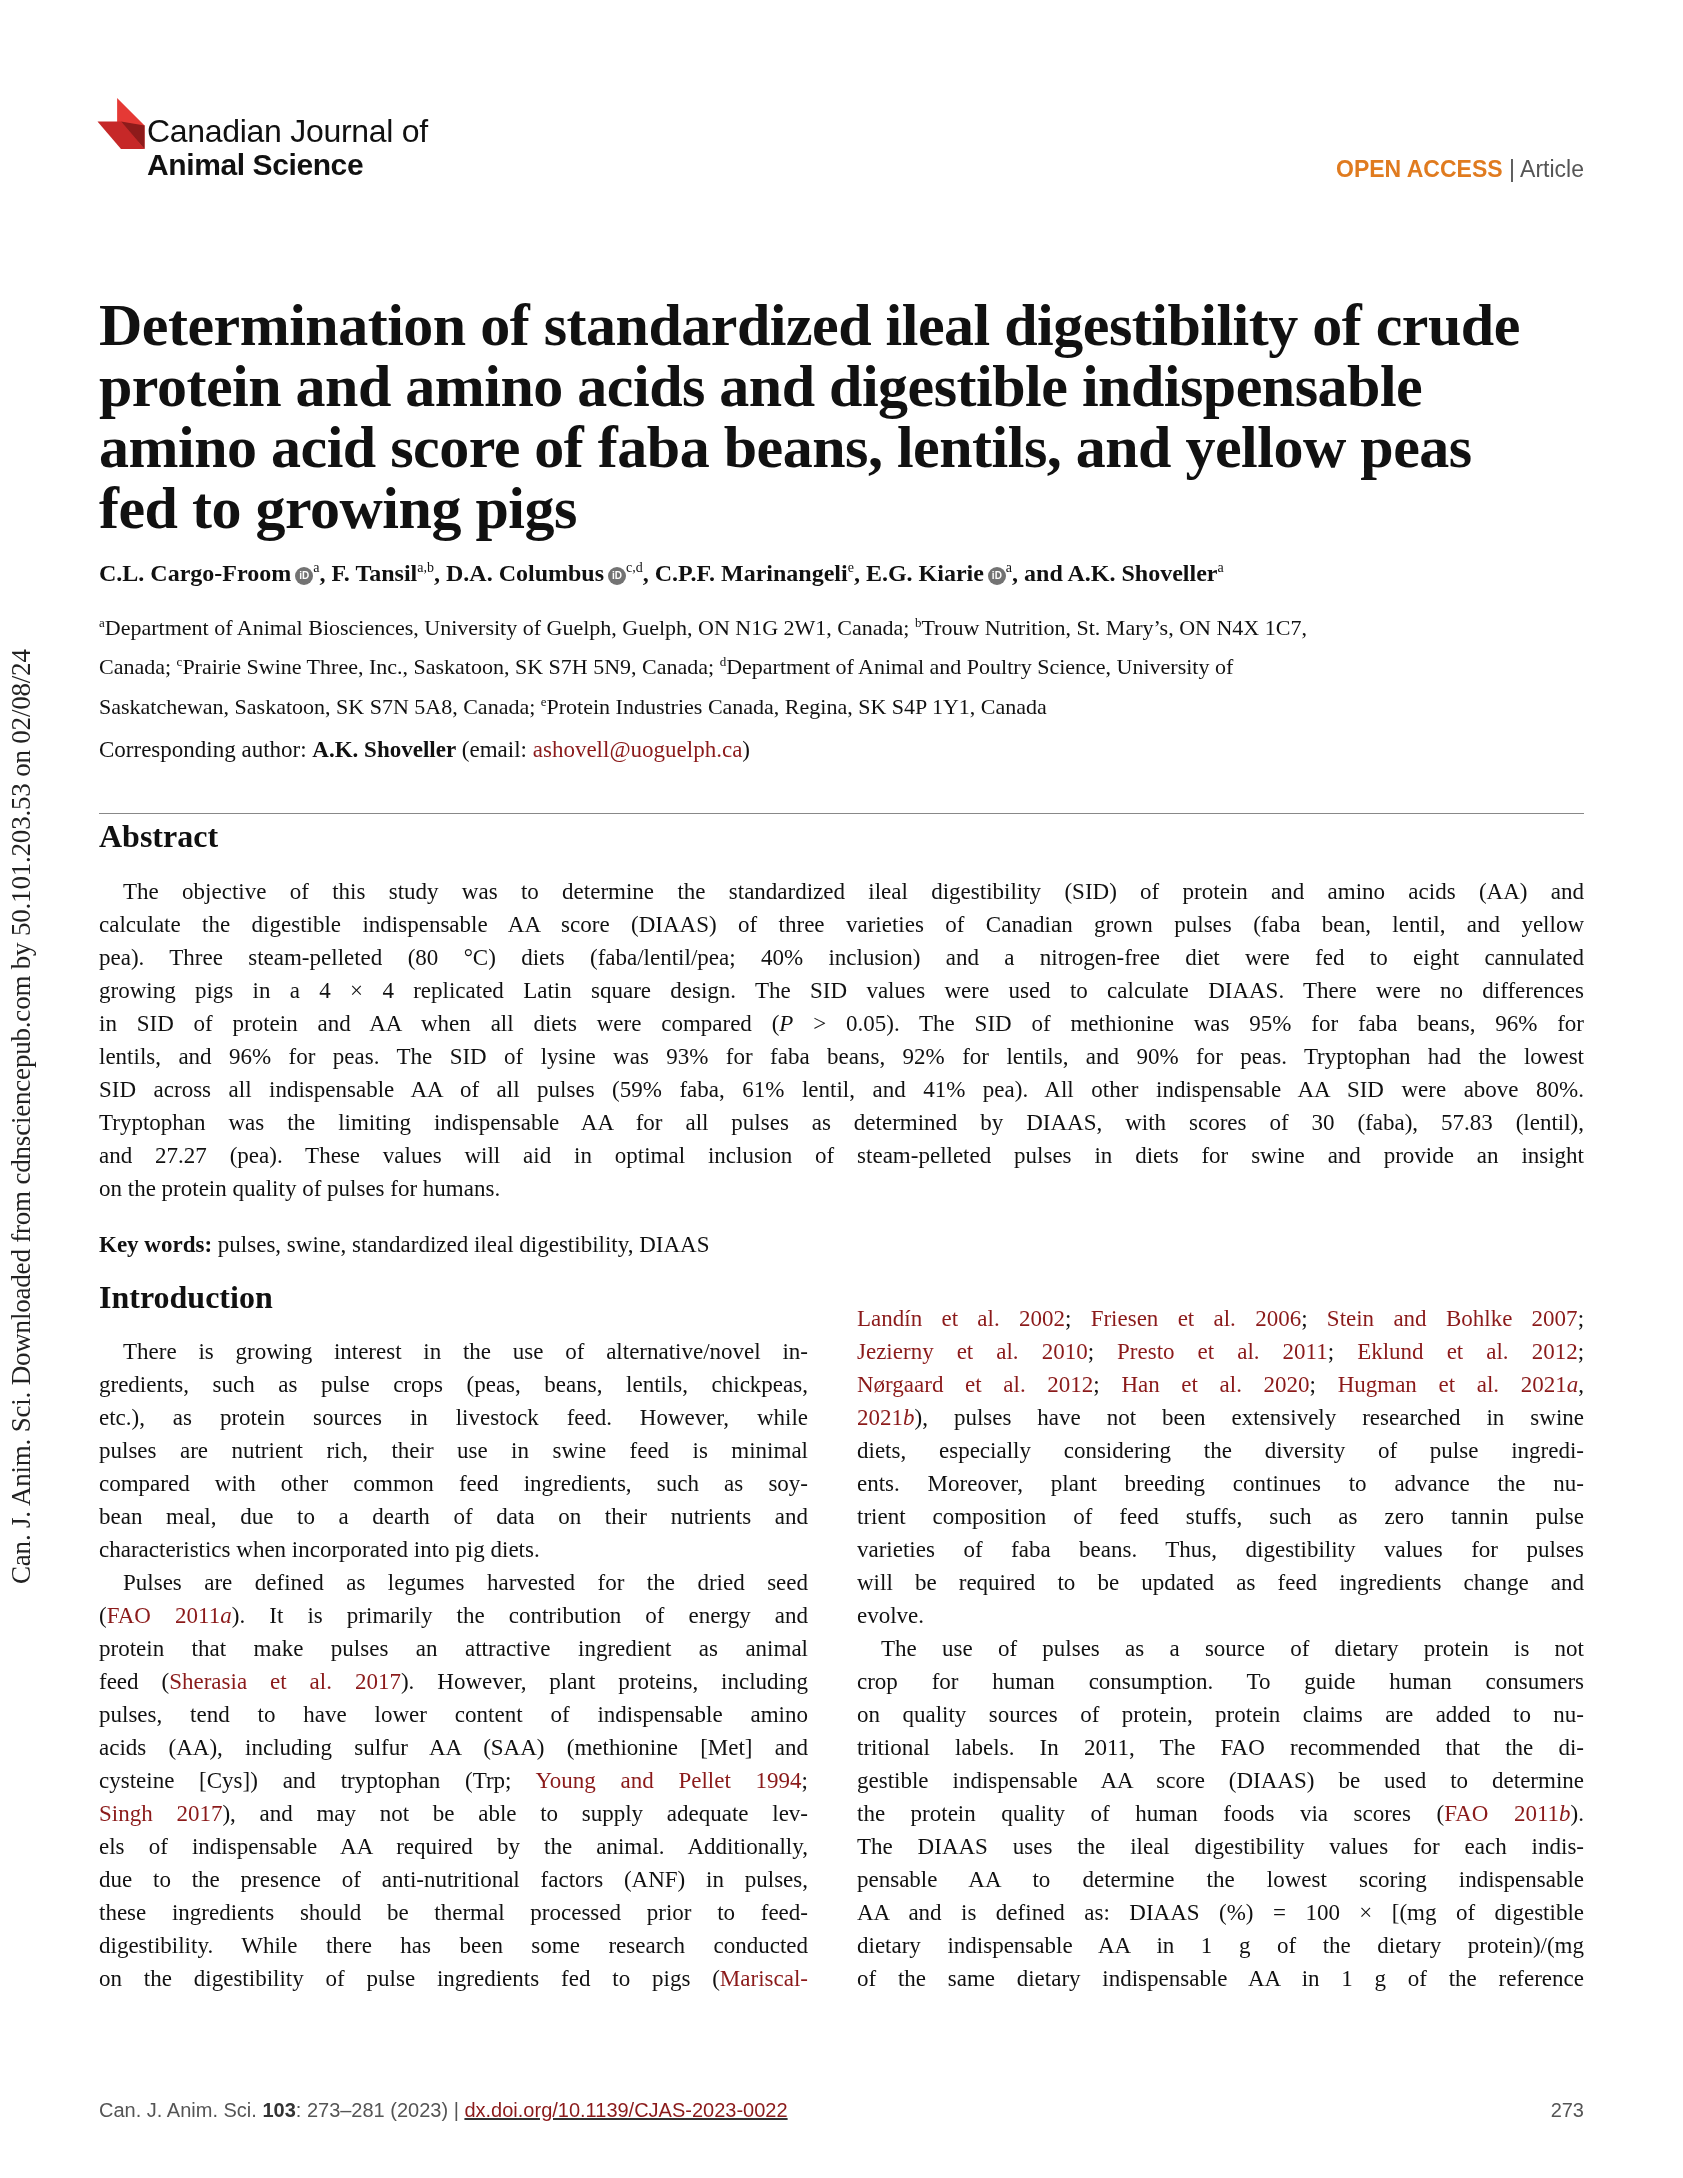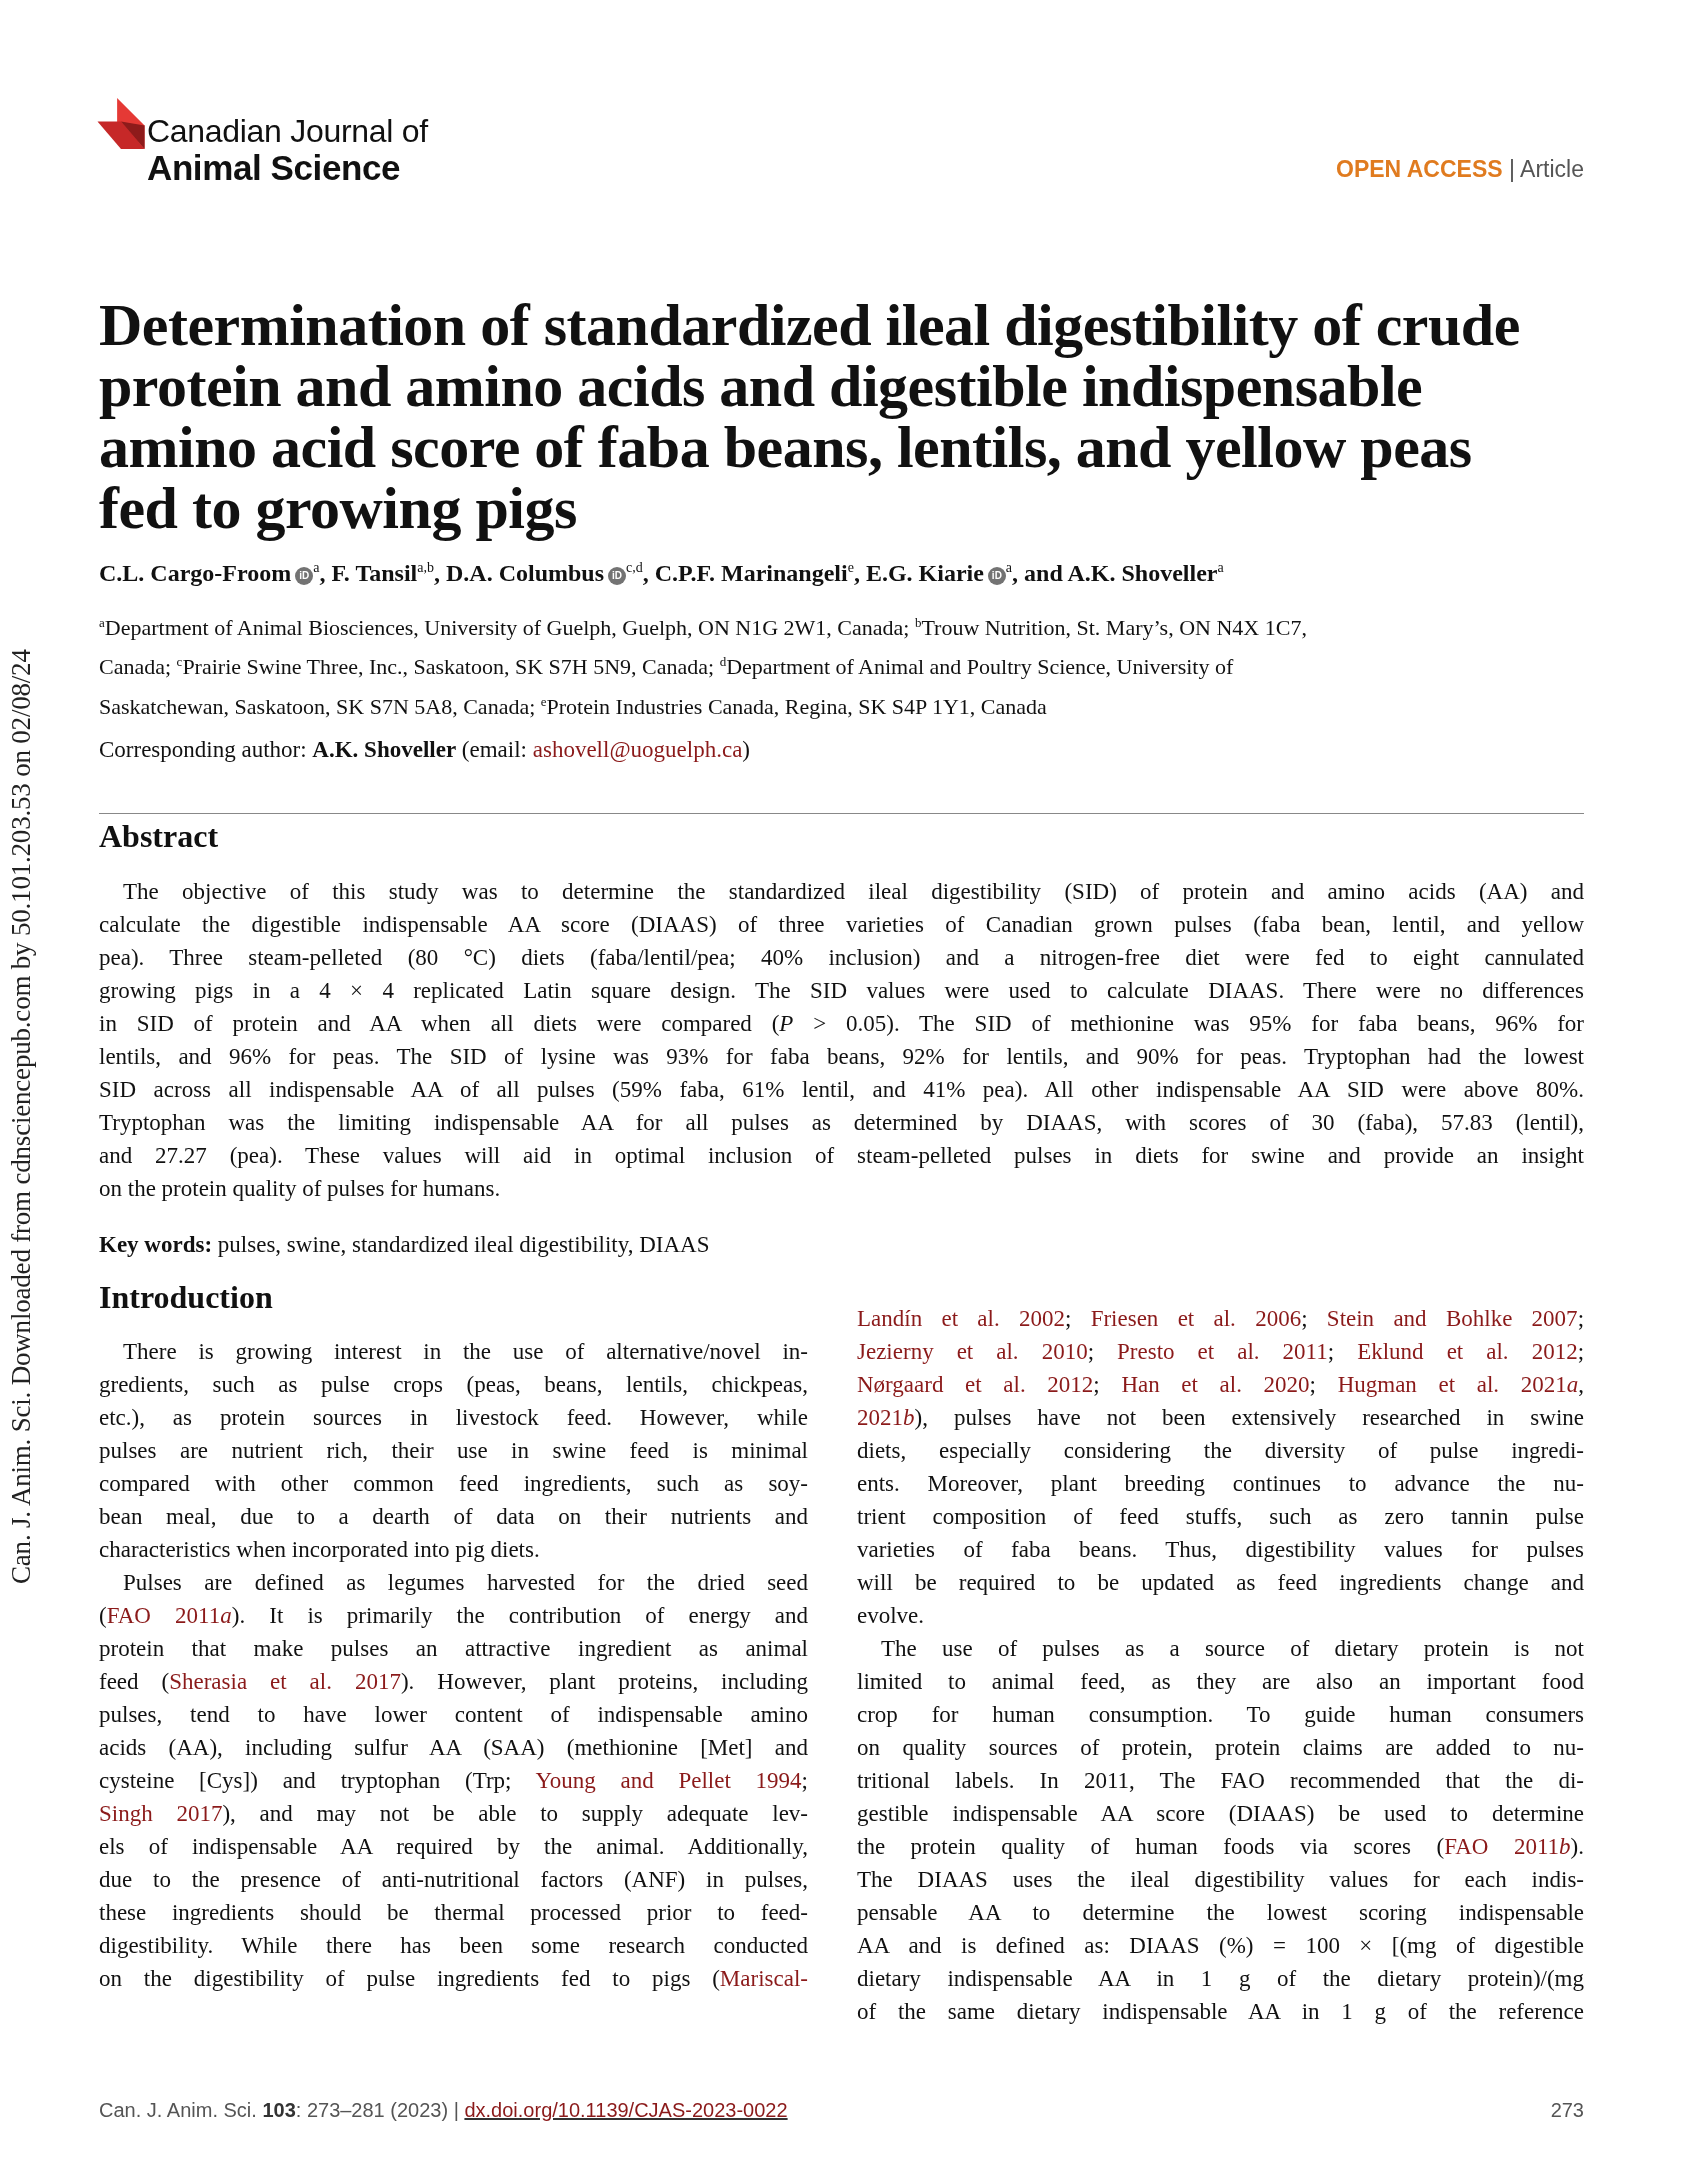--- a/index.html
+++ b/index.html
@@ -5,21 +5,21 @@
   html, body { margin:0; padding:0; background:#fff; }
   body { width:1683px; height:2178px; position:relative; overflow:hidden;
          font-family:"Liberation Serif","DejaVu Serif",serif; color:#111; }
   .sidebar { position:absolute; left:6px; top:1584px; transform-origin:0 0; transform:rotate(-90deg);
              white-space:nowrap; font-size:27px; color:#222; letter-spacing:-0.2px; }
   .logo { position:absolute; left:97px; top:98px; }
   .logo svg { position:absolute; left:0; top:0; }
   .logo-line1 { position:absolute; left:50px; top:15px; font-family:"Liberation Sans",sans-serif;
                 font-size:32px; color:#111; white-space:nowrap; letter-spacing:-0.3px; }
   .logo-line2 { position:absolute; left:50px; top:50px; font-family:"Liberation Sans",sans-serif;
-                font-size:35px; font-weight:bold; color:#111; white-space:nowrap; letter-spacing:-0.4px; }
+                font-size:30px; font-weight:bold; color:#111; white-space:nowrap; letter-spacing:-0.4px; }
   .access { position:absolute; right:99px; top:156px; font-family:"Liberation Sans",sans-serif; font-size:23px; white-space:nowrap; }
   .access .oa { color:#e07b1f; font-weight:bold; }
   .access .sep { color:#555; }
   .access .type { color:#555; }
   .title { position:absolute; left:99px; top:295px; width:1505px; font-size:60px; font-weight:bold;
            line-height:61px; letter-spacing:-0.5px; }
   .title div { white-space:nowrap; }
   .authors { position:absolute; left:99px; top:560px; font-size:24px; font-weight:bold; white-space:nowrap; }
   .authors sup { font-weight:normal; font-size:14px; }
   .orcid { display:inline-block; width:18px; height:18px; border-radius:50%; background:#737373; color:#fff;
@@ -135,21 +135,20 @@
     <div class="line"><span class="cite">Jezierny et al. 2010</span><span>; </span><span class="cite">Presto et al. 2011</span><span>; </span><span class="cite">Eklund et al. 2012</span><span>;</span></div>
     <div class="line"><span class="cite">Nørgaard et al. 2012</span><span>; </span><span class="cite">Han et al. 2020</span><span>; </span><span class="cite">Hugman et al. 2021<i>a</i></span><span>,</span></div>
     <div class="line"><span class="cite">2021<i>b</i></span><span>), pulses have not been extensively researched in swine</span></div>
     <div class="line"><span>diets, especially considering the diversity of pulse ingredi-</span></div>
     <div class="line"><span>ents. Moreover, plant breeding continues to advance the nu-</span></div>
     <div class="line"><span>trient composition of feed stuffs, such as zero tannin pulse</span></div>
     <div class="line"><span>varieties of faba beans. Thus, digestibility values for pulses</span></div>
     <div class="line"><span>will be required to be updated as feed ingredients change and</span></div>
     <div class="line last"><span>evolve.</span></div>
     <div class="line indent"><span>The use of pulses as a source of dietary protein is not</span></div>
-    <div class="line"><span>limited to animal feed, as they are also an important food</span></div>
     <div class="line"><span>crop for human consumption. To guide human consumers</span></div>
     <div class="line"><span>on quality sources of protein, protein claims are added to nu-</span></div>
     <div class="line"><span>tritional labels. In 2011, The FAO recommended that the di-</span></div>
     <div class="line"><span>gestible indispensable AA score (DIAAS) be used to determine</span></div>
     <div class="line"><span>the protein quality of human foods via scores (</span><span class="cite">FAO 2011<i>b</i></span><span>).</span></div>
     <div class="line"><span>The DIAAS uses the ileal digestibility values for each indis-</span></div>
     <div class="line"><span>pensable AA to determine the lowest scoring indispensable</span></div>
     <div class="line"><span>AA and is defined as: DIAAS (%) = 100 × [(mg of digestible</span></div>
     <div class="line"><span>dietary indispensable AA in 1 g of the dietary protein)/(mg</span></div>
     <div class="line"><span>of the same dietary indispensable AA in 1 g of the reference</span></div>

